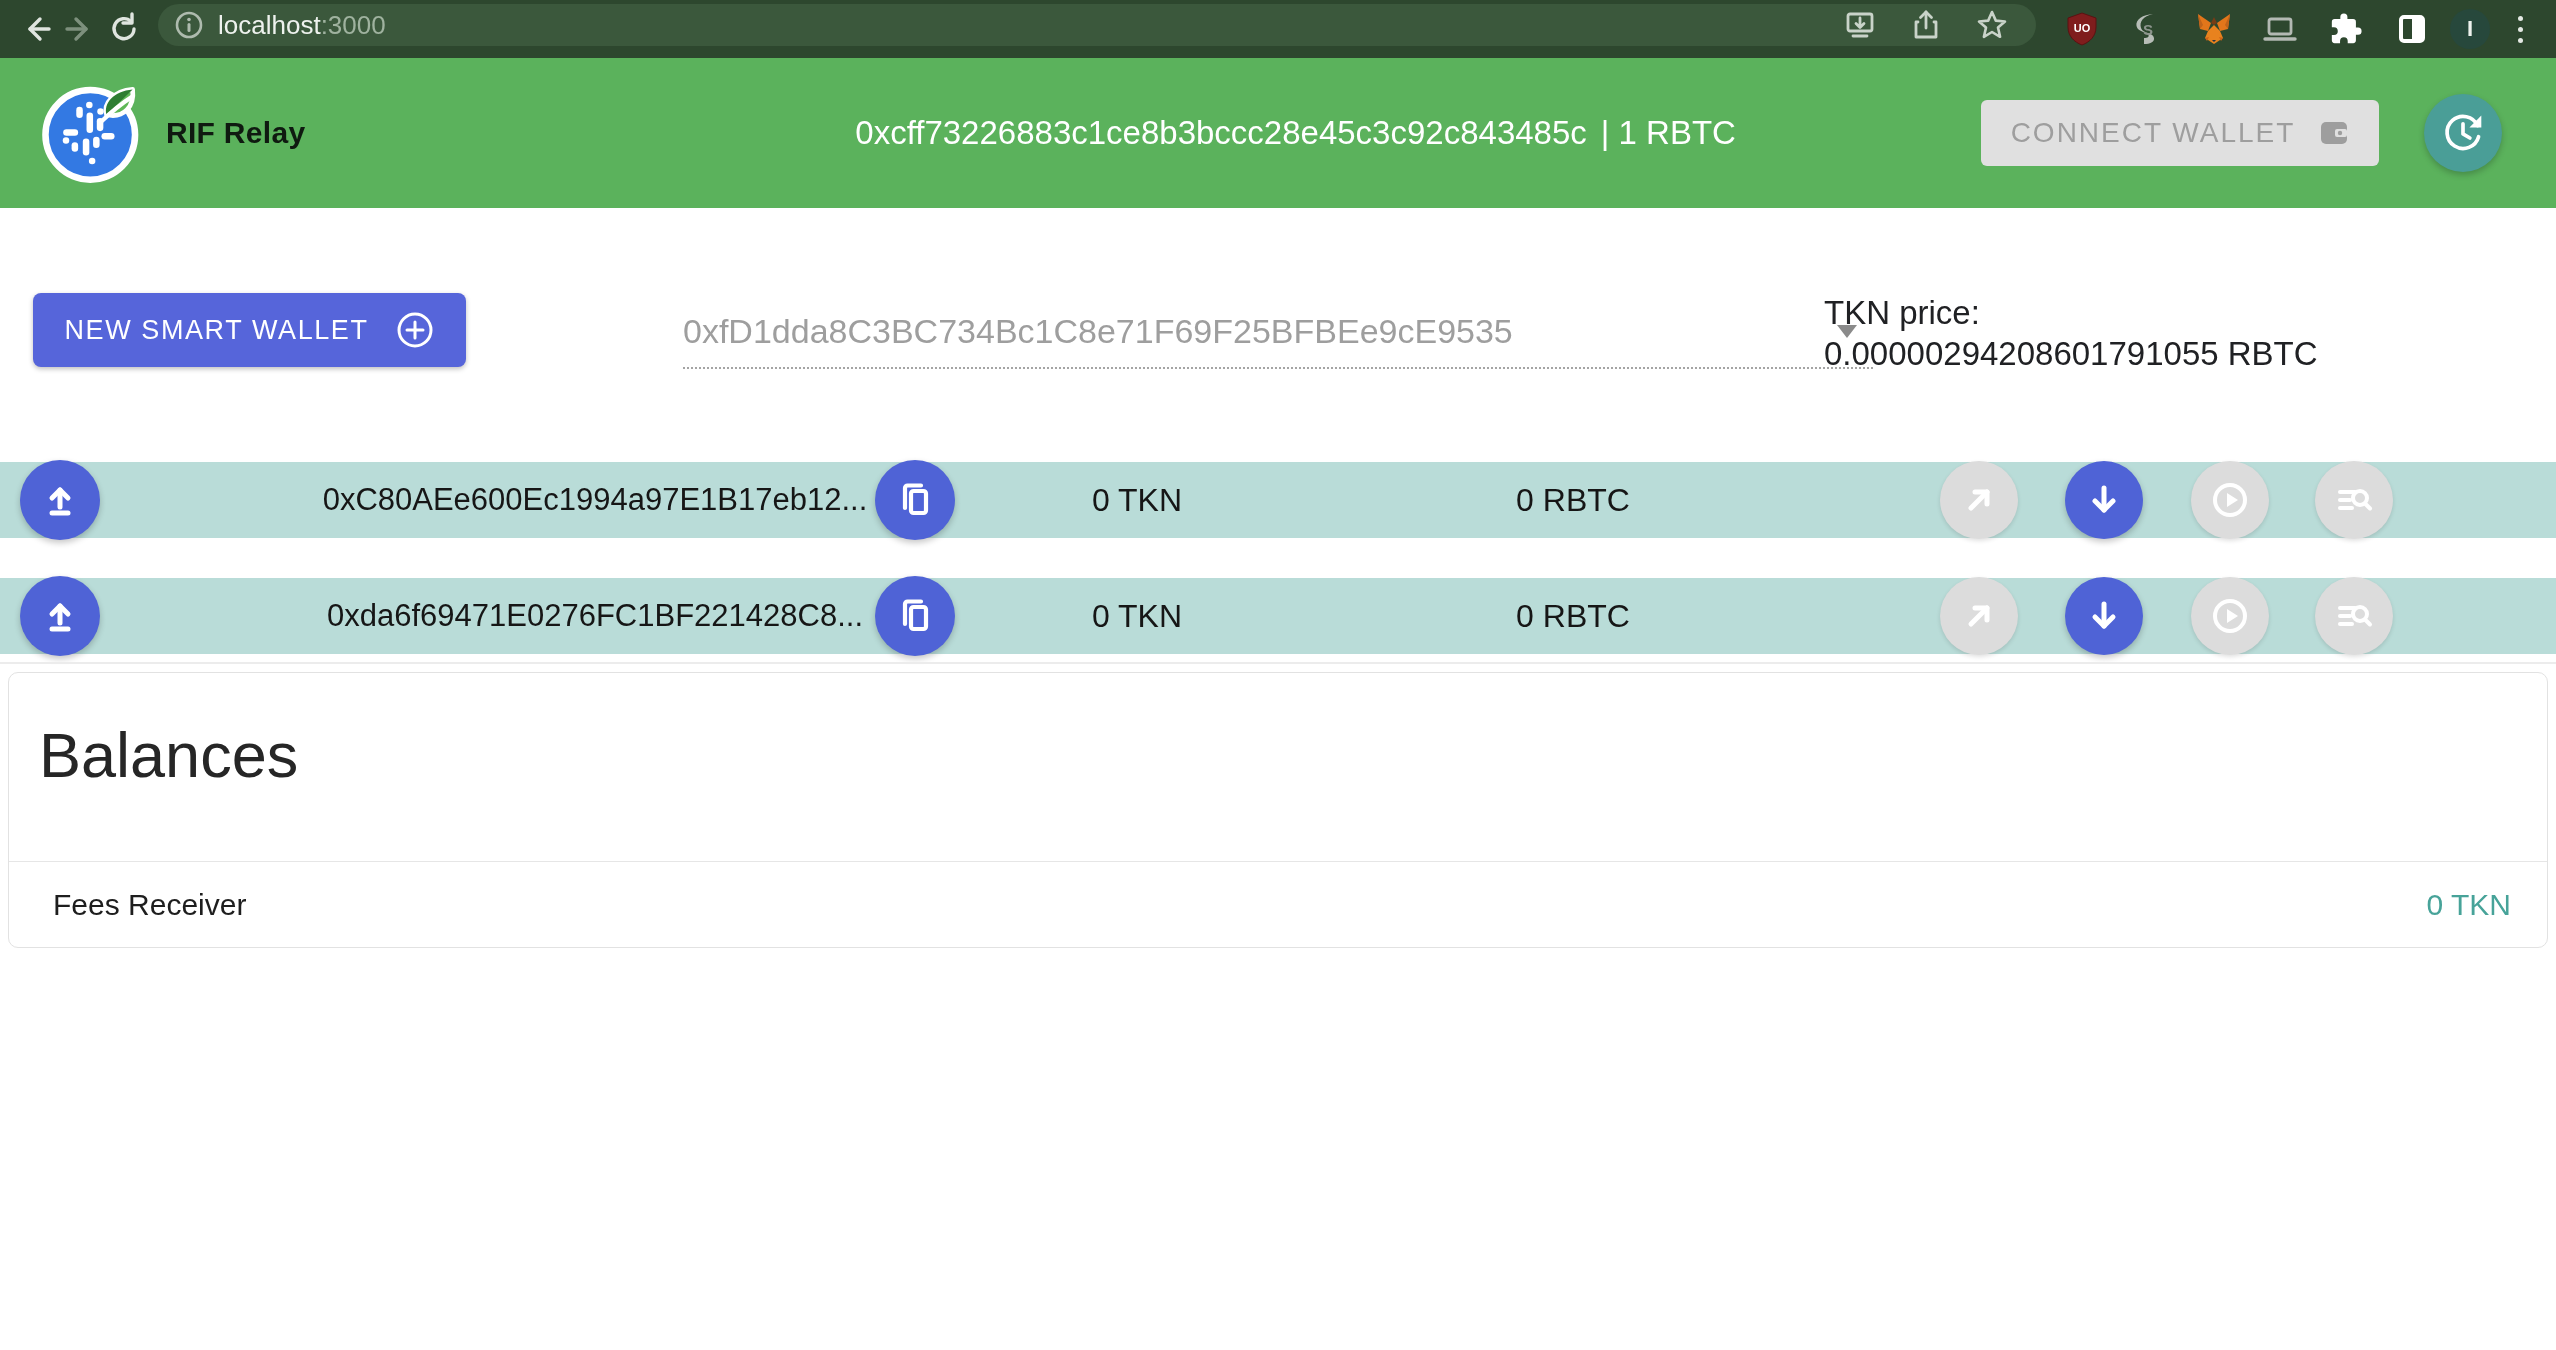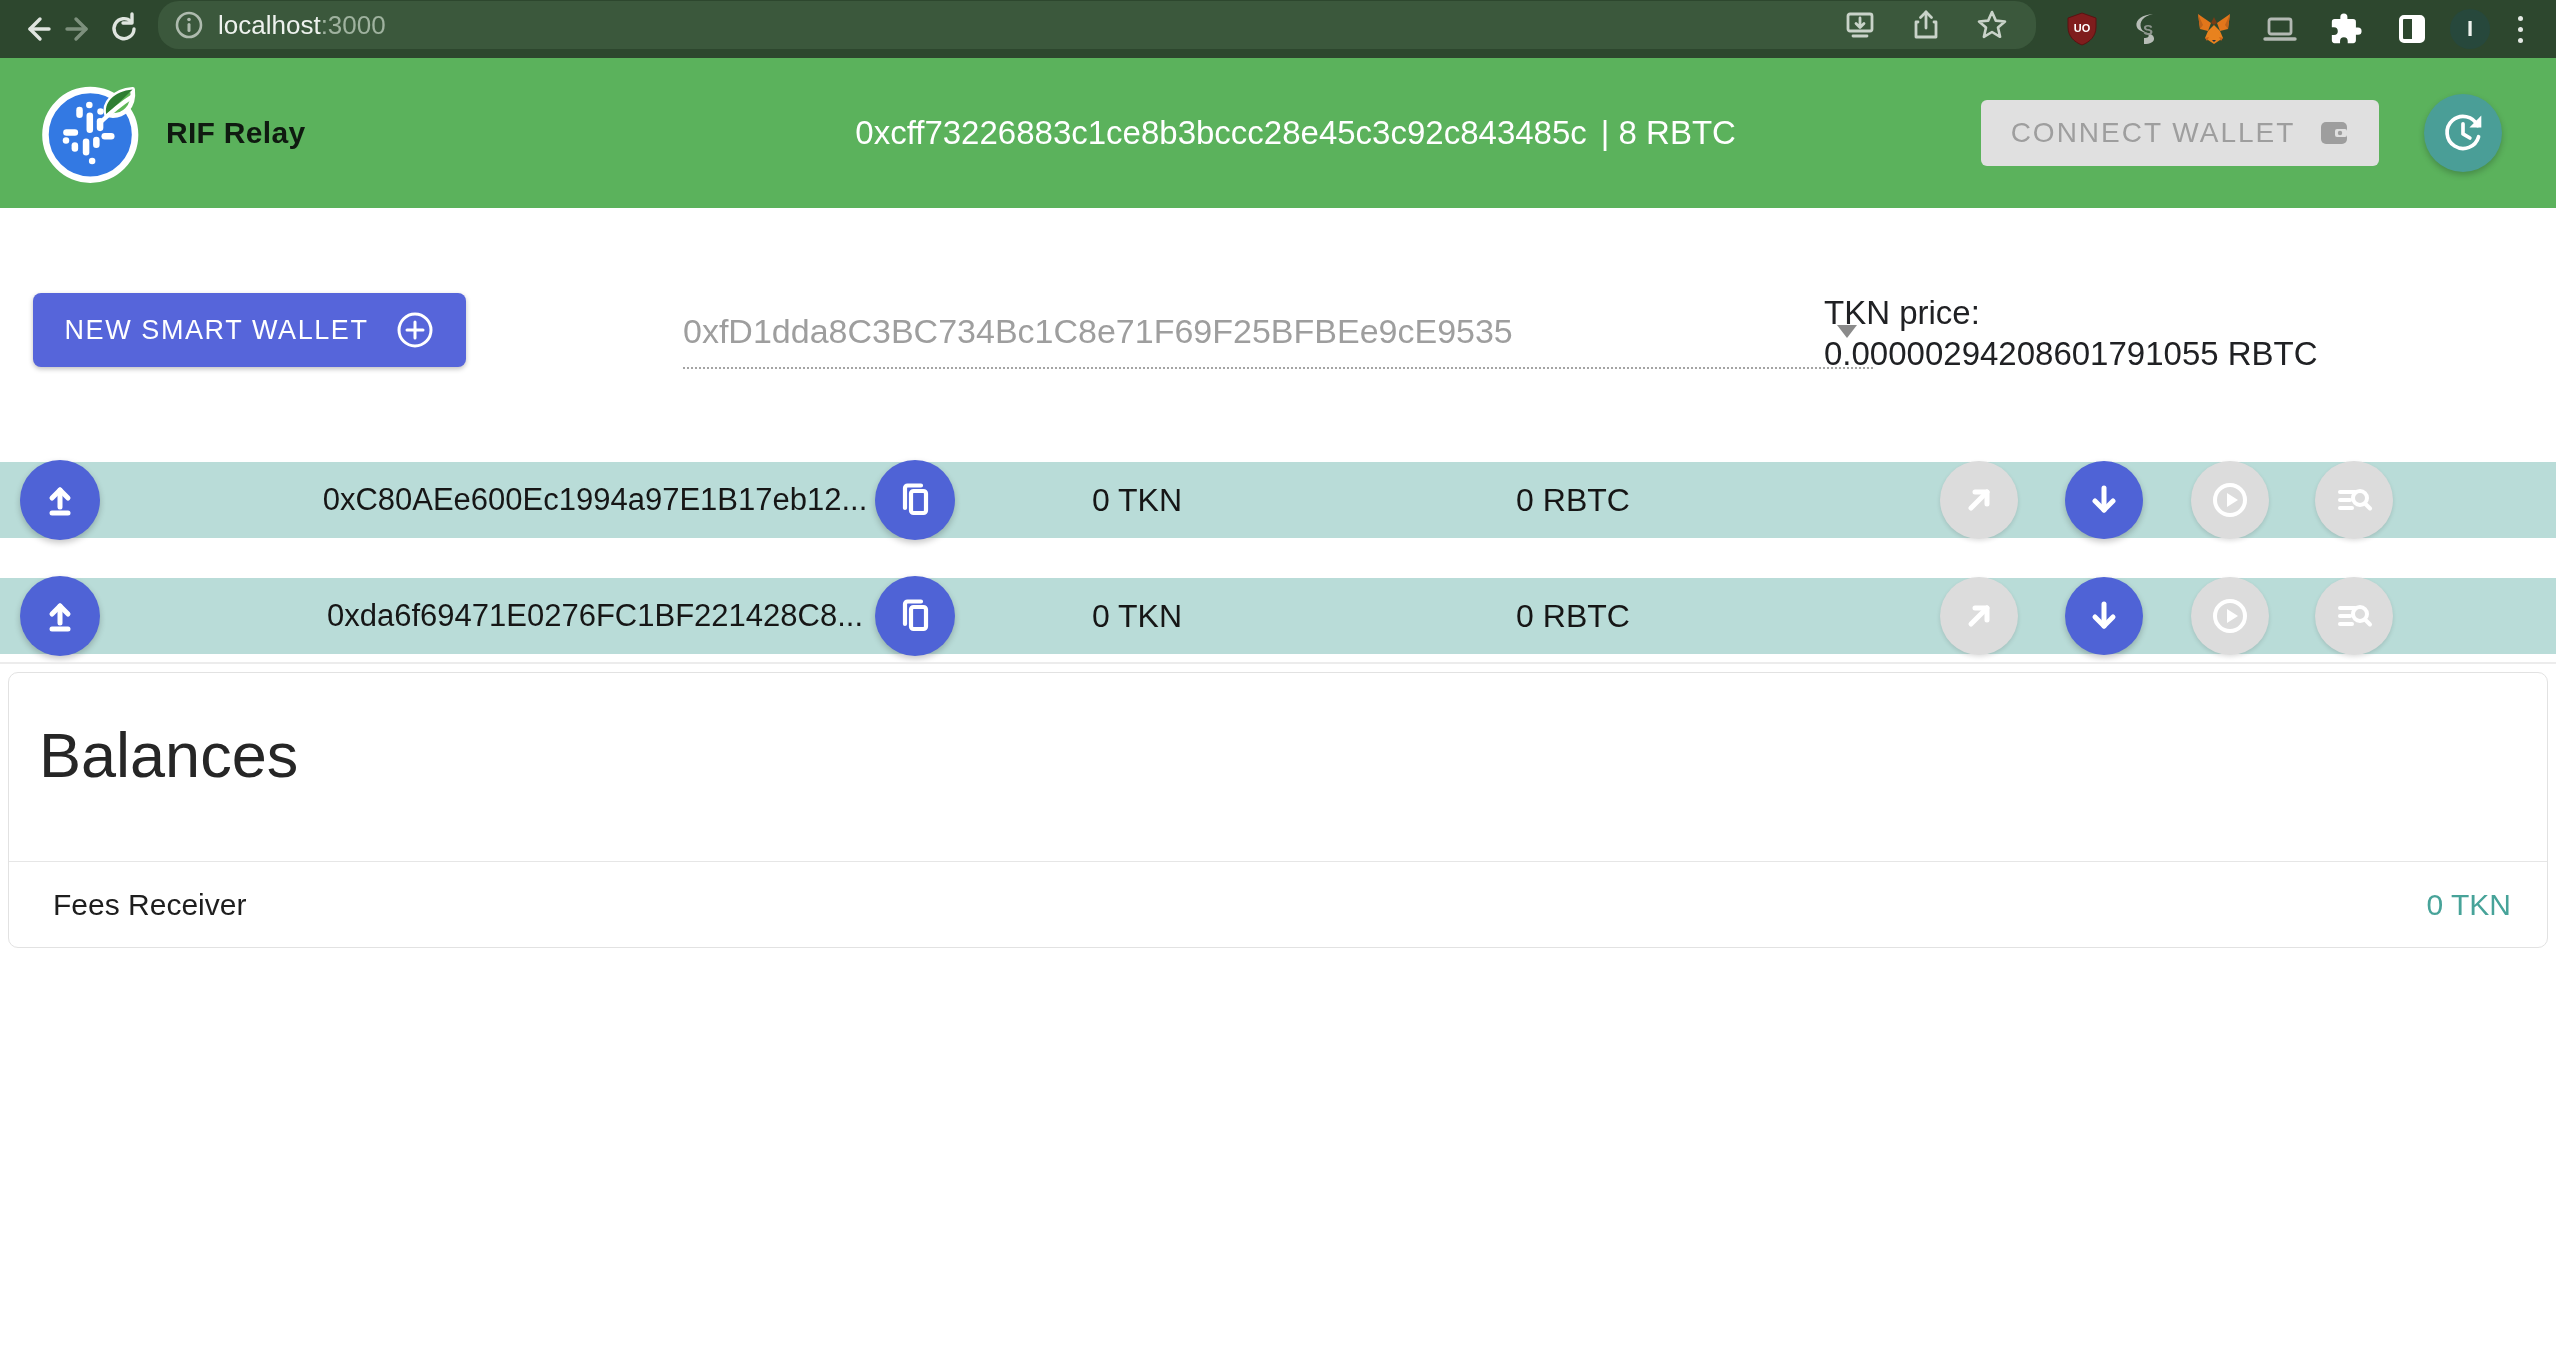--- a/index.html
+++ b/index.html
@@ -7,21 +7,21 @@
   body { font-family:"Liberation Sans","DejaVu Sans",sans-serif; background:#ffffff; }
   .screen { position:relative; width:2556px; height:1350px; overflow:hidden; background:#ffffff; }
 
   
   .browser-bar {
     position:absolute; top:0; left:0; width:100%; height:58px;
     background:#2d472e; display:flex; align-items:center; padding:0 14px;
   }
   .nav-btn { width:44px; height:44px; display:flex; align-items:center; justify-content:center; flex:0 0 auto; cursor:pointer; }
   .url-pill {
-    flex:1 1 auto; height:48px; margin:0 10px 8px 12px; border-radius:21px;
+    flex:1 1 auto; height:42px; margin:0 10px 8px 12px; border-radius:21px;
     background:#3b583c; display:flex; align-items:center; padding:0 16px; min-width:0;
   }
   .url-text { color:#eef2ee; font-size:26px; margin-left:14px; white-space:nowrap; }
   .url-text .port { color:#9fb29f; }
   .pill-actions { margin-left:auto; display:flex; align-items:center; gap:26px; padding-right:8px; }
   .ext-icons { display:flex; align-items:center; gap:26px; margin:0 10px 0 16px; }
   .ext-btn { width:40px; height:40px; display:flex; align-items:center; justify-content:center; cursor:pointer; }
   .avatar {
     width:40px; height:40px; border-radius:50%; background:#27483c; color:#eef2ee;
     display:flex; align-items:center; justify-content:center; font-size:22px; font-weight:700; margin:0 8px;
@@ -243,21 +243,21 @@
           <path d="M32 4 C12 8 2 22 7 34 C26 36 36 22 32 4 Z" fill="#5fb757" stroke="#ffffff" stroke-width="5" stroke-linejoin="round"></path>
           <path d="M32 4 C12 8 2 22 7 34 L32 4 Z" fill="#2e7d32"></path>
           <path d="M2 42 C12 30 22 20 32 12" stroke="#ffffff" stroke-width="4.5" fill="none" stroke-linecap="round"></path>
         </g>
       </svg>
       <span class="brand-name">RIF Relay</span>
     </div>
 
     <div class="account">
       <span>0xcff73226883c1ce8b3bccc28e45c3c92c843485c</span>
-      <span>| 8 RBTC</span>
+      <span>| 1 RBTC</span>
     </div>
 
     <div class="header-actions">
       <button class="connect-btn">
         <span>CONNECT WALLET</span>
         <svg width="30" height="28" viewBox="0 0 30 28">
             <rect x="2" y="3" width="26" height="22" rx="5" fill="#9e9e9e"></rect>
             <rect x="16" y="10" width="12" height="8" rx="2" fill="#e0e0e0"></rect>
             <circle cx="21" cy="14" r="2.2" fill="#9e9e9e"></circle>
           </svg>

